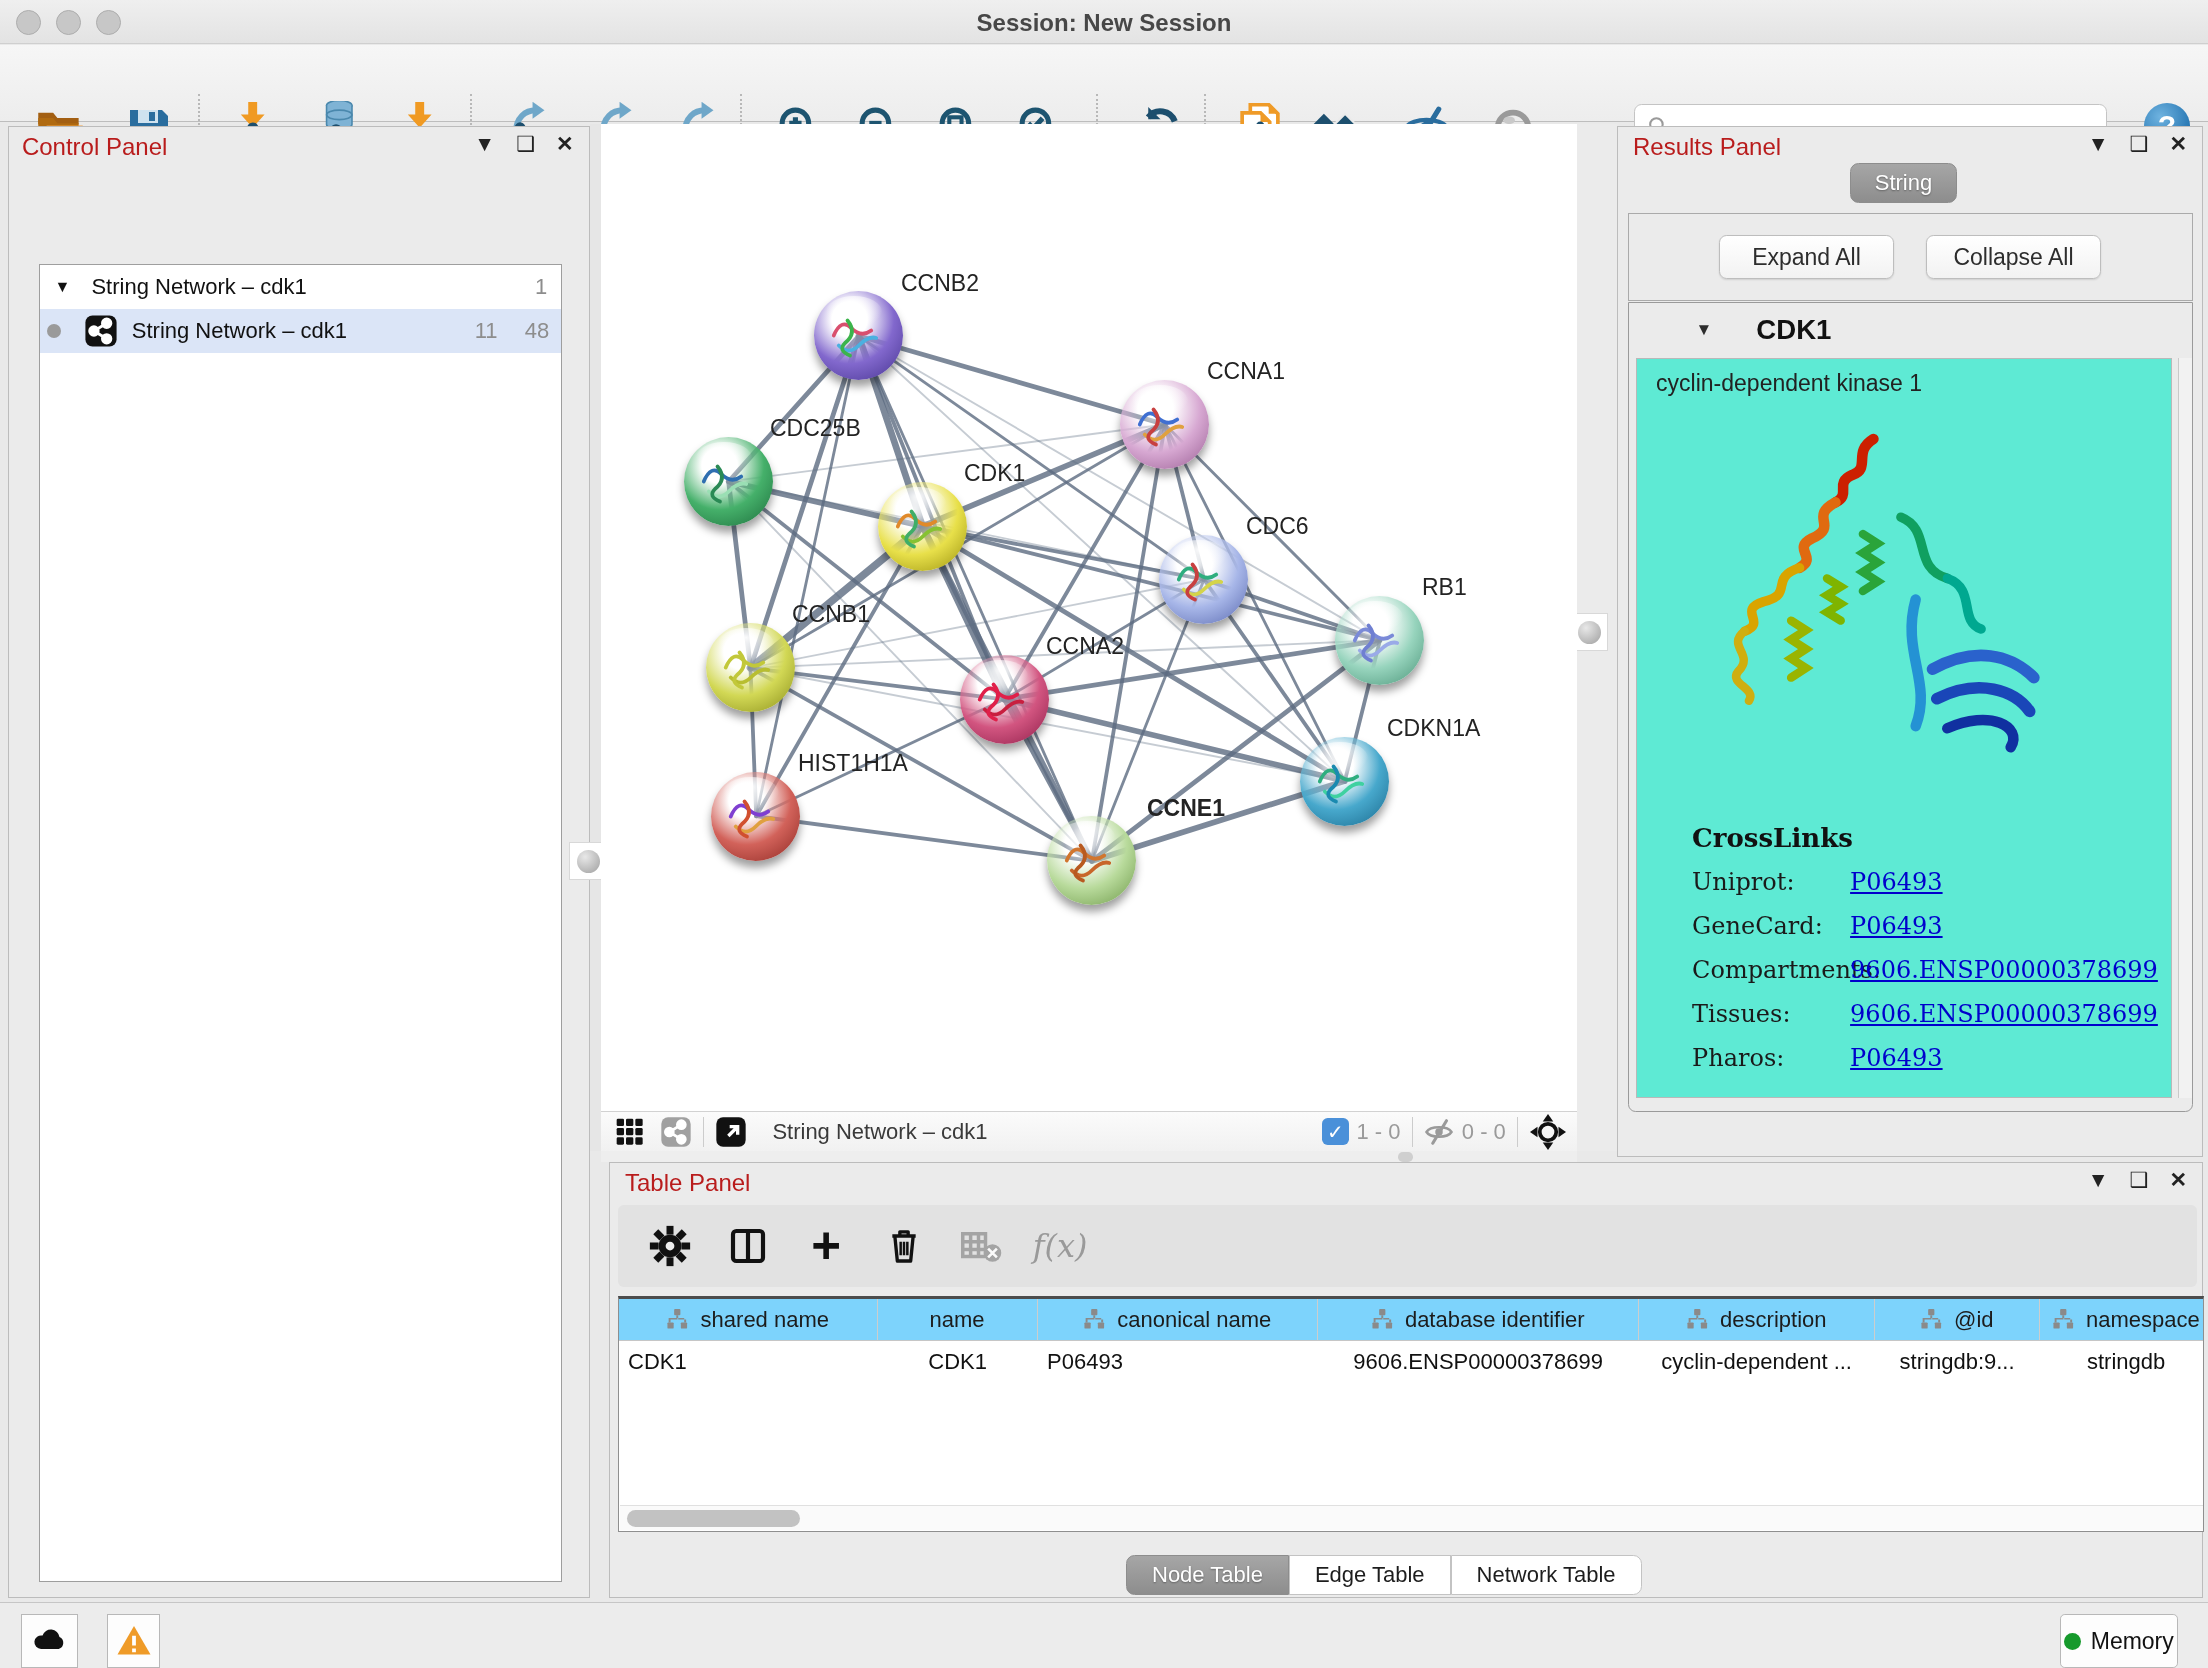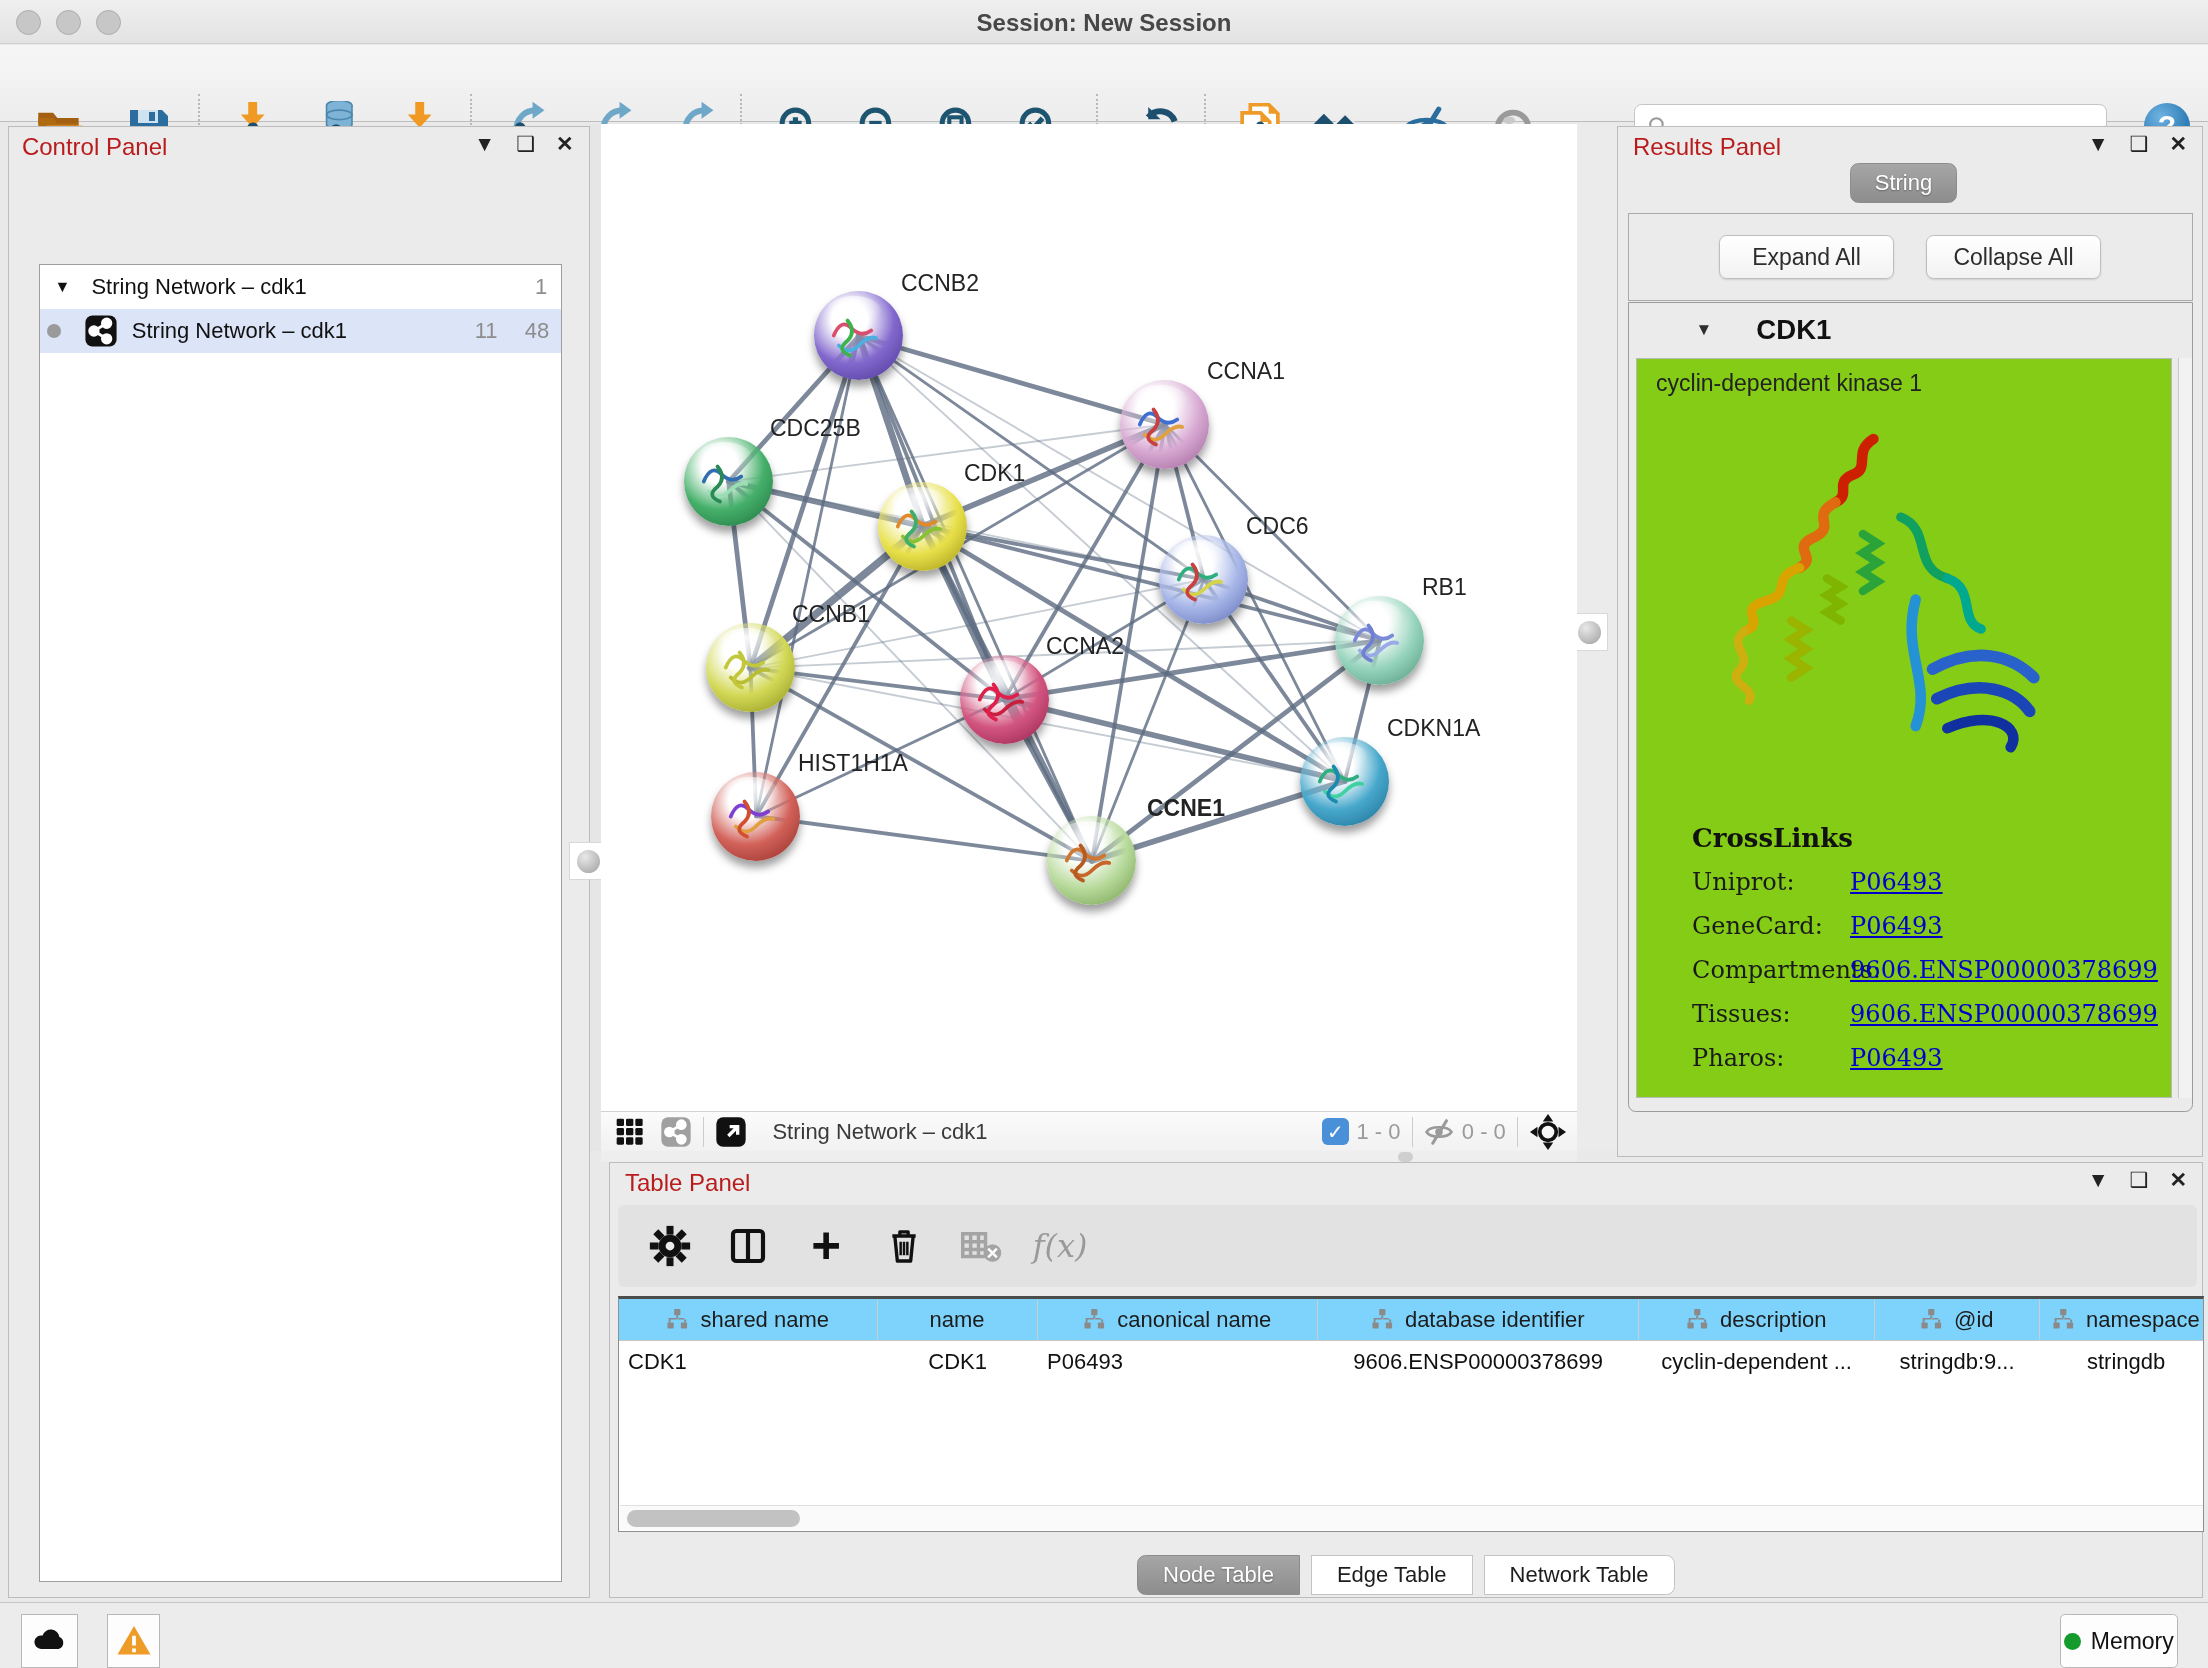--- a/index.html
+++ b/index.html
@@ -55,42 +55,42 @@
 
   
   #results-panel { position:absolute; left:1617px; top:126px; width:586px; height:1031px; background:#ebebeb; border:1px solid #bcbcbc; }
   #rp-tab { position:absolute; left:232px; top:36px; }
   #rp-tab .seg-tab { border-radius:8.6px; width:107px; }
   #rp-buttons { position:absolute; left:9.5px; top:86px; width:565px; height:88px; border:1px solid #aaaaaa; background:#ebebeb; display:flex; align-items:center; justify-content:center; gap:32px; }
   .rp-btn { width:175px; height:44px; background:linear-gradient(#ffffff,#f2f2f2); border:1px solid #bdbdbd; border-radius:7.6px; font-size:23px; display:flex; align-items:center; justify-content:center; cursor:pointer; box-shadow:0 1px 1.9px rgba(0,0,0,.12); }
   #rp-box { position:absolute; left:9.5px; top:175px; width:565px; height:810px; border:1.9px solid #9a9a9a; border-radius:0 0 7.6px 7.6px; background:#ebebeb; }
   #rp-gene-header { height:53px; display:flex; align-items:center; gap:44px; padding-left:67px; }
   #rp-gene-header b { font-size:27.6px; color:#111; }
-  #rp-inner { position:absolute; left:7.6px; top:55px; width:536px; height:740px; border:1px solid #b9b9b9; background:#84cc16; overflow:hidden; }
+  #rp-inner { position:absolute; left:7.6px; top:55px; width:536px; height:740px; border:1px solid #b9b9b9; background:#5eead4; overflow:hidden; }
   #rp-scroll { position:absolute; right:0; top:55px; width:13.3px; height:740px; background:#f2f2f2; border-left:1px solid #c9c9c9; }
   #rp-desc { font-size:23px; color:#222; padding:11.4px 0 0 19px; }
   #crosslinks { position:absolute; left:55px; top:464px; font-family:"DejaVu Serif", serif; }
   #crosslinks h3 { font-size:26px; color:#111; margin-bottom:15px; }
   .cl-row { display:flex; margin-bottom:16px; }
   .cl-label { width:158px; font-size:24px; color:#1a1a1a; }
   .cl-value a { font-size:24px; color:#0000cc; text-decoration:underline; cursor:pointer; }
 
   
   #table-panel { position:absolute; left:609px; top:1162px; width:1594px; height:436px; background:#ebebeb; border:1px solid #bcbcbc; }
   #tp-toolbar { position:absolute; left:7.6px; top:42px; width:1579px; height:82px; background:#e2e2e2; border-radius:5.7px; display:flex; align-items:center; gap:30px; padding-left:28.5px; }
   #tp-toolbar .tpi { width:48px; height:48px; display:flex; align-items:center; justify-content:center; cursor:pointer; }
   #tp-table { position:absolute; left:7.6px; top:133px; width:1586px; height:236px; background:#fff; border:1px solid #8f8f8f; border-top:3.8px solid #4c4c4c; }
   #tp-header { display:flex; height:42px; background:#7dd3fc; border-bottom:1.9px solid #c6c6c6; }
   .th { display:flex; align-items:center; justify-content:center; gap:11.4px; font-size:22px; color:#1c1c1c; border-right:1px solid #cdcdcd; overflow:hidden; white-space:nowrap; flex:none; cursor:pointer; }
   #tp-row { display:flex; height:42px; }
   .td { font-size:22px; color:#111; padding:7.6px 9.5px; overflow:hidden; white-space:nowrap; flex:none; }
   #tp-hscroll { position:absolute; left:1px; bottom:1px; width:1583px; height:25px; background:#fafafa; border-top:1px solid #e0e0e0; }
   #tp-hscroll .thumb { position:absolute; left:7.6px; top:3.8px; width:173px; height:17px; border-radius:8.6px; background:#c2c2c2; cursor:pointer; }
   #tp-tabs { position:absolute; left:516px; top:392px; display:flex; }
-  #tp-tabs .seg-tab { padding:12px 25px;margin-left:11px; }
+  #tp-tabs .seg-tab { padding:12px 25px; }
 
   
   #statusbar { position:absolute; left:0; top:1602px; width:2208px; height:67px; background:#ececec; border-top:1.9px solid #c6c6c6; }
   .sb-btn { position:absolute; top:11.4px; height:54px; background:#fdfdfd; border:1.9px solid #b8b8b8; display:flex; align-items:center; justify-content:center; cursor:pointer; }
   #memory-btn { left:2060px; width:118px; border-radius:4.8px; gap:9.5px; font-size:23px; color:#111; }
   #memory-btn .dot { width:17px; height:17px; border-radius:50%; background:#169a2c; }
 
   a { color:#0000cc; }
 </style>
 </head>

